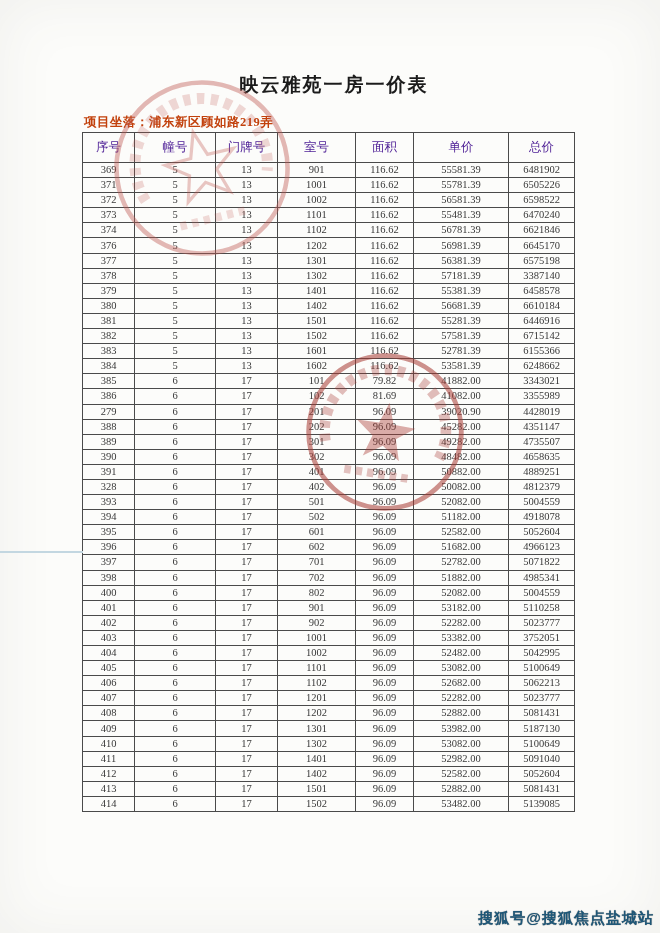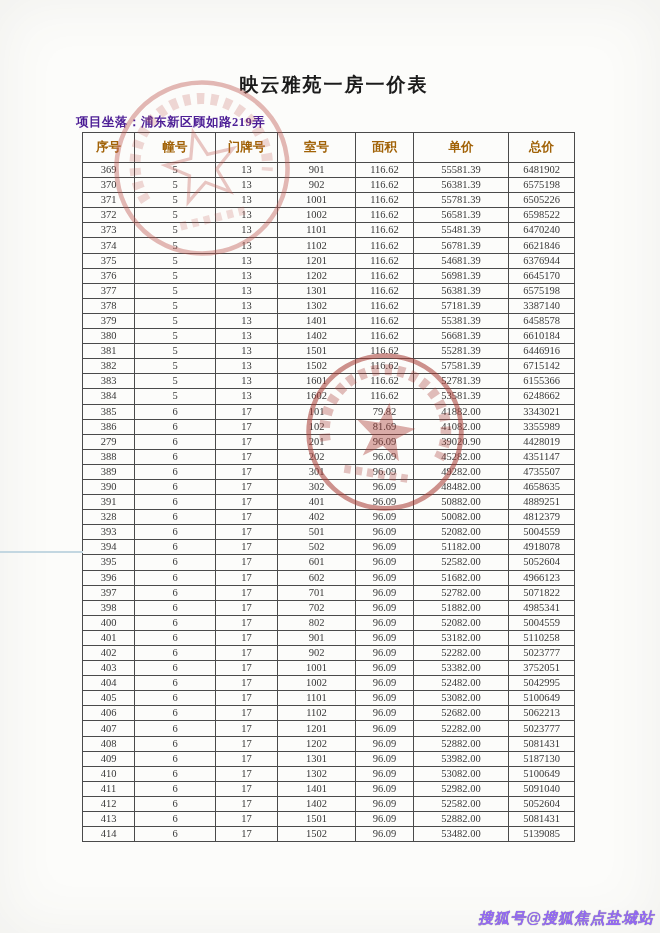--- a/index.html
+++ b/index.html
@@ -14,47 +14,46 @@
     box-shadow:inset 0 0 60px rgba(80,80,75,.07);
   }
   .doc-title{
     position:absolute;top:68px;left:0;width:100%;
     text-align:center;
     font-family:"Liberation Serif","DejaVu Serif",serif;
     font-weight:bold;font-size:19px;letter-spacing:2px;color:#1b1b1b;
     margin:4px;
   }
   .location-line{
-    position:absolute;top:114px;left:76px;
+    position:absolute;top:114px;left:84px;
     font-family:"Liberation Serif","DejaVu Serif",serif;
-    font-weight:bold;font-size:12.5px;color:#4c1d95;letter-spacing:.5px;
+    font-weight:bold;font-size:12.5px;color:#c2410c;letter-spacing:.5px;
   }
   table.price{
     position:absolute;top:132px;left:82px;width:492px;
     border-collapse:collapse;table-layout:fixed;
     background:transparent;
   }
   .price th,.price td{
     border:1px solid #4a4a4a;text-align:center;
     font-family:"Liberation Serif","DejaVu Serif",serif;
     color:#383838;padding:0;white-space:nowrap;overflow:hidden;
   }
-  .price th{height:29px;font-size:12.5px;font-weight:bold;color:#a16207;}
+  .price th{height:29px;font-size:12.5px;font-weight:normal;color:#4c1d95;}
   .price td{height:14.1px;font-size:10.5px;line-height:14px;}
   .seal{position:absolute;pointer-events:none;}
   .seal-top{left:110px;top:76px;width:184px;height:184px;opacity:.42;transform:rotate(-14deg);}
   .seal-mid{left:303px;top:350px;width:164px;height:164px;opacity:.55;transform:rotate(9deg);}
   .scan-line{position:absolute;left:0;top:551px;width:83px;height:2px;background:#c3d7e1;}
   .watermark{
     position:absolute;right:6px;bottom:5px;
-    font-size:15px;font-weight:bold;color:#8b5cf6;
+    font-size:15px;font-weight:bold;color:#0c4a6e;
     letter-spacing:1px;opacity:.92;
     font-family:"Liberation Sans",sans-serif;
     text-shadow:0 0 1px rgba(0,0,0,.6);
-    font-style:italic;
   }
 </style>
 </head>
 <body>
 
 <div class="page">
 
   <h1 class="doc-title">映云雅苑一房一价表</h1>
 
   <div class="location-line">
@@ -86,29 +85,20 @@
         <tr>
           <td>369</td>
           <td>5</td>
           <td>13</td>
           <td>901</td>
           <td>116.62</td>
           <td>55581.39</td>
           <td>6481902</td>
         </tr>
         <tr>
-          <td>370</td>
-          <td>5</td>
-          <td>13</td>
-          <td>902</td>
-          <td>116.62</td>
-          <td>56381.39</td>
-          <td>6575198</td>
-        </tr>
-        <tr>
           <td>371</td>
           <td>5</td>
           <td>13</td>
           <td>1001</td>
           <td>116.62</td>
           <td>55781.39</td>
           <td>6505226</td>
         </tr>
         <tr>
           <td>372</td>
@@ -129,29 +119,20 @@
           <td>6470240</td>
         </tr>
         <tr>
           <td>374</td>
           <td>5</td>
           <td>13</td>
           <td>1102</td>
           <td>116.62</td>
           <td>56781.39</td>
           <td>6621846</td>
-        </tr>
-        <tr>
-          <td>375</td>
-          <td>5</td>
-          <td>13</td>
-          <td>1201</td>
-          <td>116.62</td>
-          <td>54681.39</td>
-          <td>6376944</td>
         </tr>
         <tr>
           <td>376</td>
           <td>5</td>
           <td>13</td>
           <td>1202</td>
           <td>116.62</td>
           <td>56981.39</td>
           <td>6645170</td>
         </tr>

